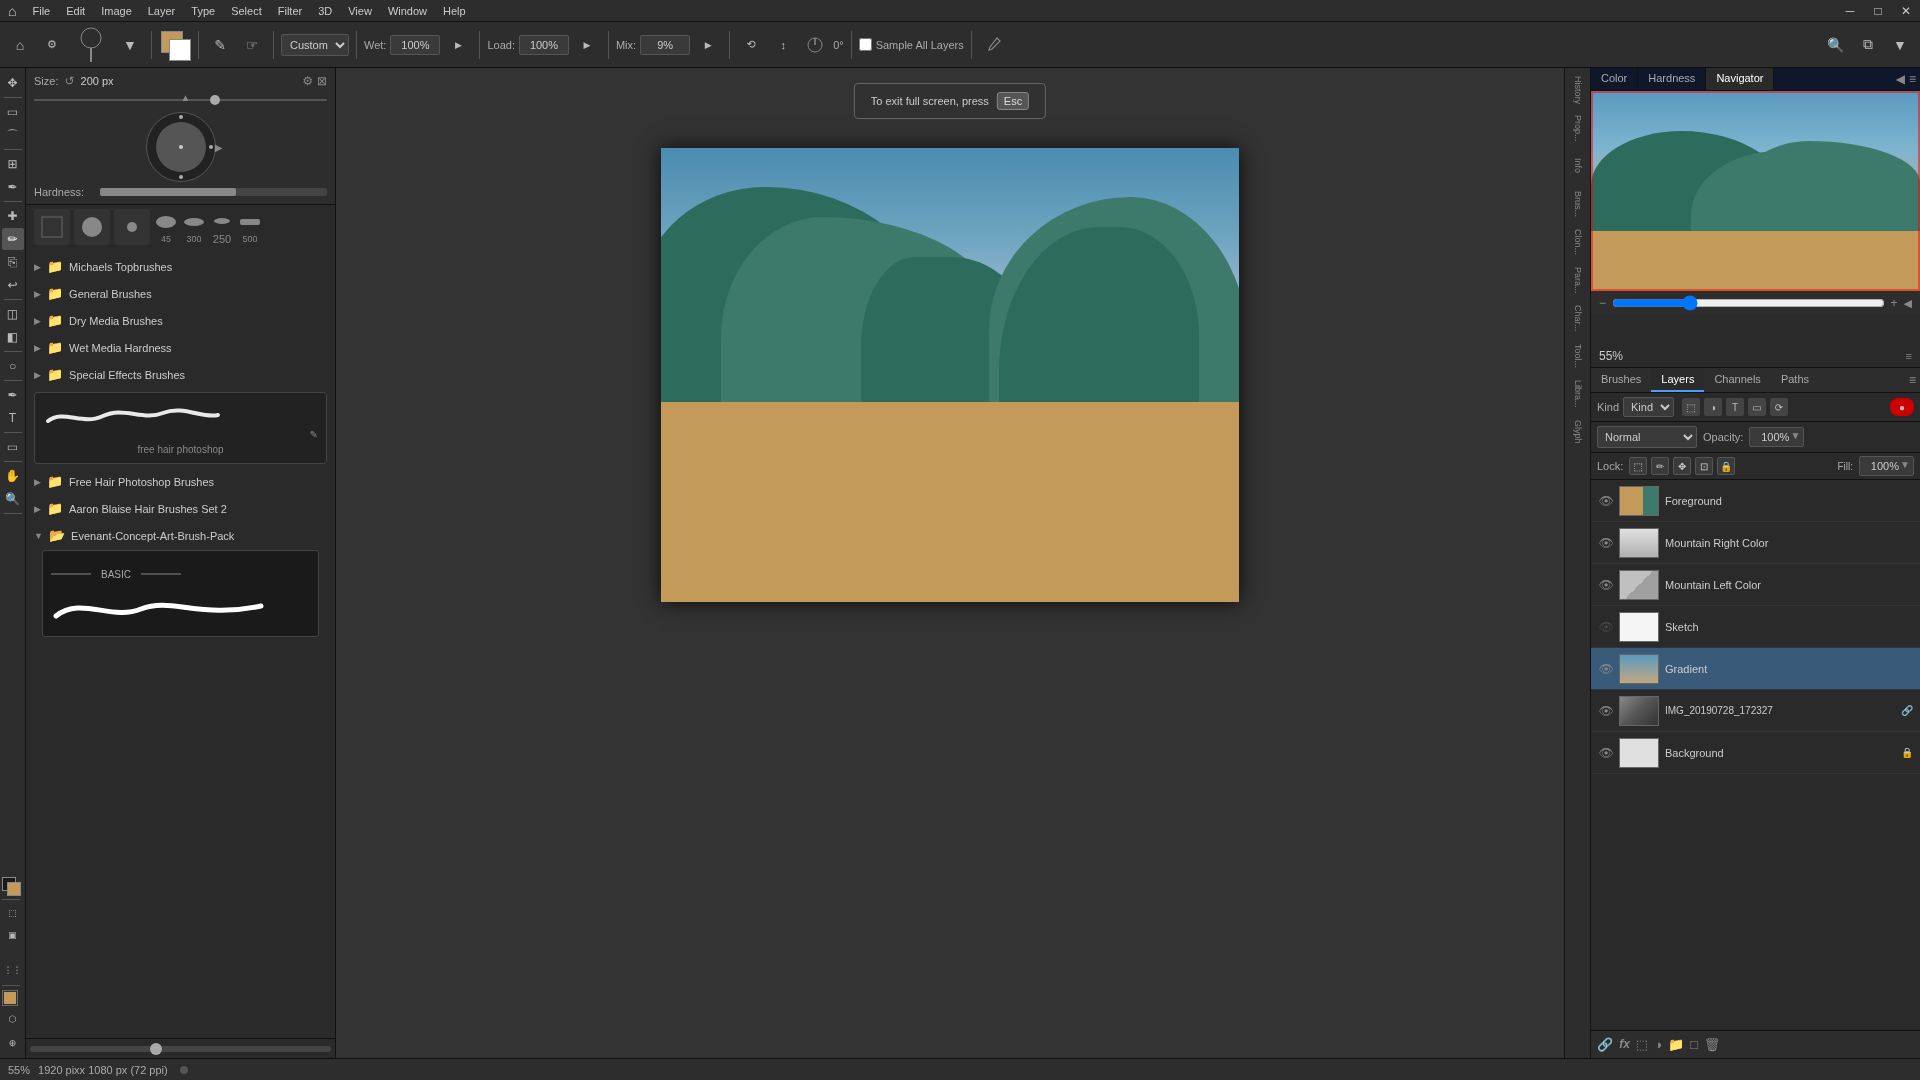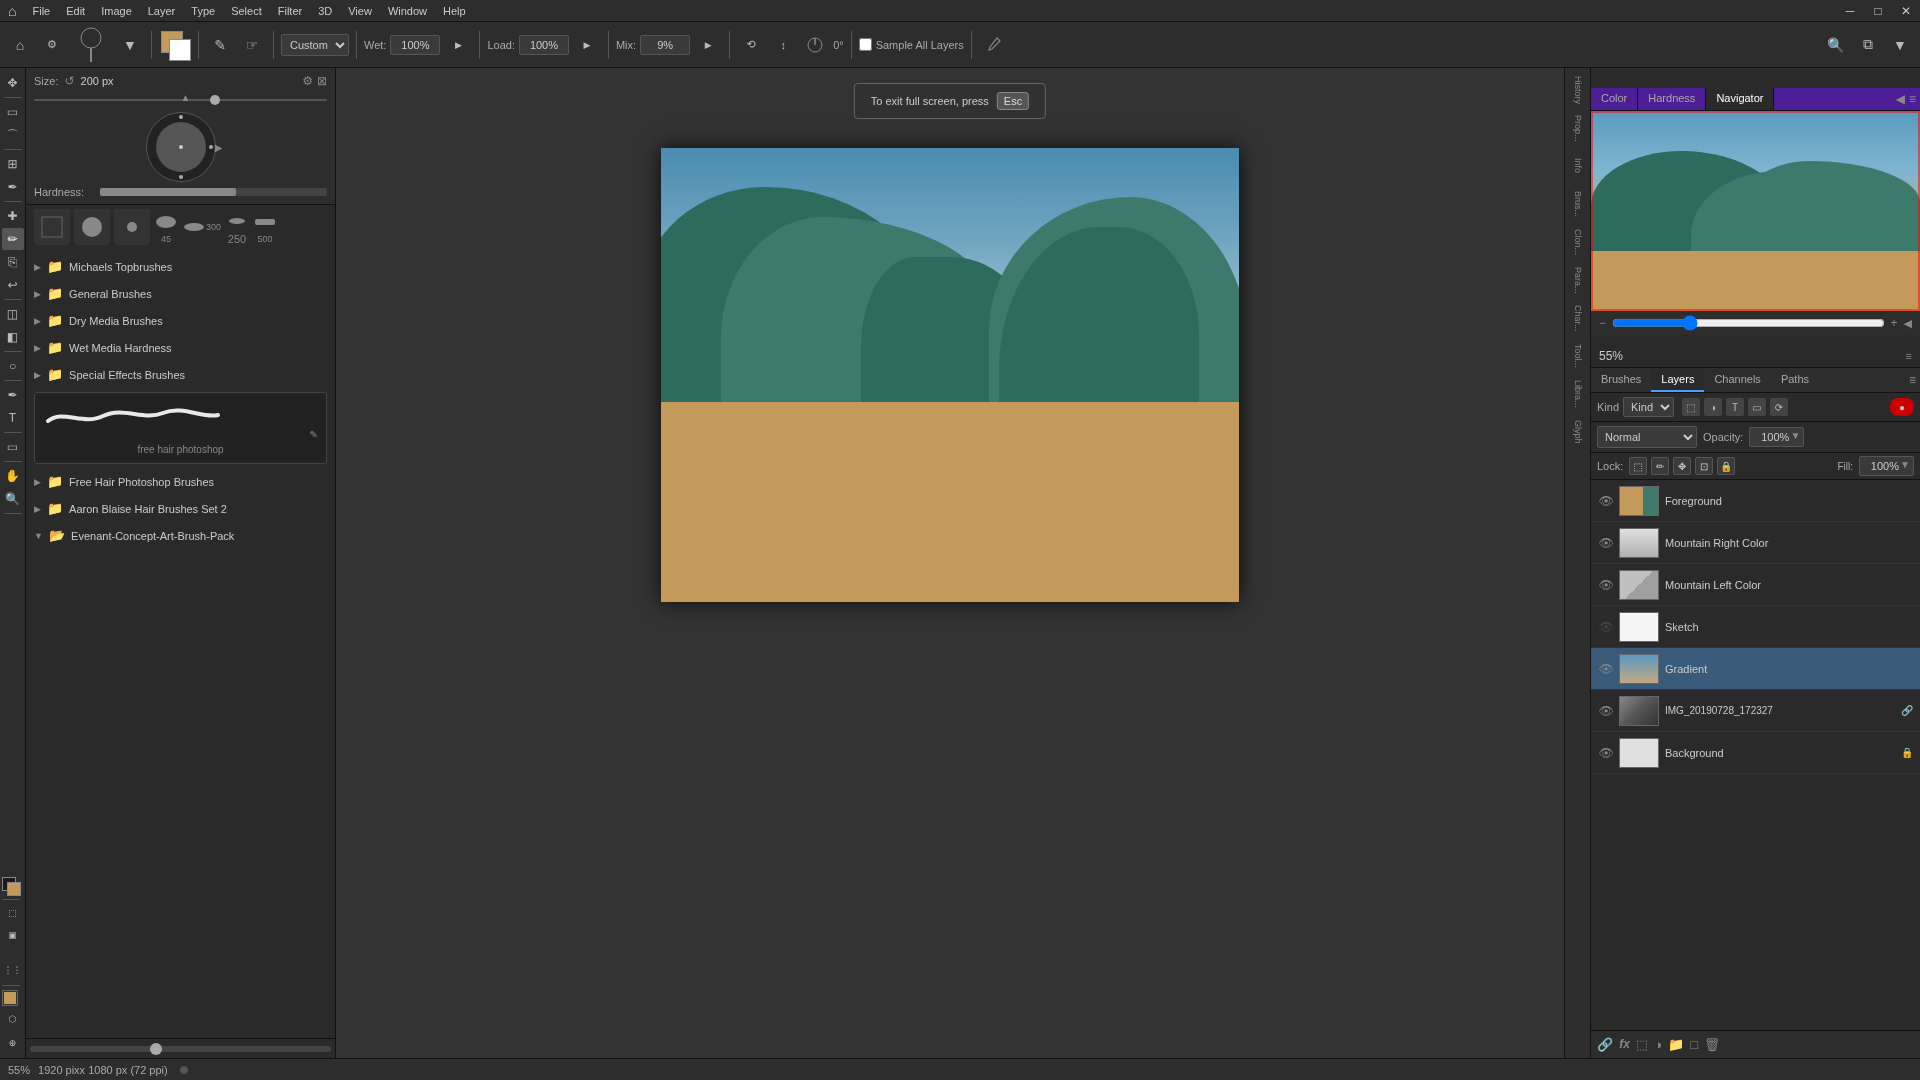--- a/index.html
+++ b/index.html
@@ -54,21 +54,21 @@
 
     
     #statusbar { height: 22px; background: #2d2d2d; border-top: 1px solid #111; display: flex; align-items: center; padding: 0 8px; gap: 8px; }
     .status-text { font-size: 11px; color: #aaa; }
 
     
     #right-panel { width: 330px; background: #2a2a2a; border-left: 1px solid #111; display: flex; flex-direction: column; overflow: hidden; }
 
     
     #right-top { height: 300px; border-bottom: 1px solid #111; display: flex; flex-direction: column; }
-    #right-top-tabs { display: flex; background: #4c1d95; border-bottom: 1px solid #111; margin-top: 20px; }
+    #right-top-tabs { display: flex; background: #0f172a; border-bottom: 1px solid #111; }
     .rtab { padding: 4px 10px; font-size: 11px; cursor: pointer; color: #aaa; border-right: 1px solid #111; }
     .rtab.active { background: #2a2a2a; color: #fff; border-bottom: 2px solid #2a2a2a; }
 
     
     #navigator-content { flex: 1; position: relative; overflow: hidden; }
     .nav-thumbnail { width: 100%; height: 200px; background: linear-gradient(to bottom, #5a9abf 0%, #7fb5d0 30%, #c4a882 60%, #bf9a70 70%, #c8a87a 80%); position: relative; overflow: hidden; }
     .nav-mountain-left { position: absolute; bottom: 60px; left: 0; width: 200px; height: 100px; background: #2d6b5c; border-radius: 50% 60% 0 0 / 60% 80% 0 0; }
     .nav-mountain-mid { position: absolute; bottom: 60px; left: 100px; width: 220px; height: 80px; background: #3d7a6b; border-radius: 40% 60% 0 0 / 80% 60% 0 0; }
     .nav-mountain-right { position: absolute; bottom: 60px; right: 0; width: 180px; height: 90px; background: #3d7a6b; border-radius: 50% 80% 0 0 / 70% 60% 0 0; }
     .nav-ground { position: absolute; bottom: 0; left: 0; right: 0; height: 60px; background: #c49a5a; }
@@ -334,21 +334,21 @@
         <svg width="24" height="24">
             <circle cx="12" cy="12" r="5" fill="#888"></circle>
           </svg>
       </div>
       <div style="display:flex; flex-direction:column; align-items:center;">
         <svg width="24" height="24">
             <ellipse cx="12" cy="12" rx="10" ry="6" fill="#888"></ellipse>
           </svg>
         <span style="font-size:9px; color:#888;">45</span>
       </div>
-      <div style="display:flex; flex-direction:row; align-items:center;">
+      <div style="display:flex; flex-direction:column; align-items:center;">
         <svg width="24" height="24">
             <ellipse cx="12" cy="12" rx="10" ry="4" fill="#888"></ellipse>
           </svg>
         <span style="font-size:9px; color:#888;">300</span>
       </div>
       <div style="display:flex; flex-direction:column; align-items:center;">
         <svg width="24" height="24">
             <ellipse cx="12" cy="12" rx="8" ry="3" fill="#888"></ellipse>
           </svg>
         <span style="font-size:11px; color:#888;">250</span>
@@ -423,20 +423,31 @@
         </div>
       </div>
 
       <div class="brush-group">
         <div class="brush-group-header">
           <span class="brush-group-arrow">▼</span>
           <span class="brush-group-icon">📂</span>
           <span class="brush-group-label">Evenant-Concept-Art-Brush-Pack</span>
         </div>
 
+        <div class="brush-pack-preview">
+          <svg width="220" height="30" viewBox="0 0 220 30">
+
+            <line x1="0" y1="15" x2="40" y2="15" stroke="#888" stroke-width="1"></line>
+            <text x="50" y="19" fill="#aaa" font-size="10" font-family="Arial">BASIC</text>
+            <line x1="90" y1="15" x2="130" y2="15" stroke="#888" stroke-width="1"></line>
+          </svg>
+          <svg width="220" height="35" viewBox="0 0 220 35">
+            <path d="M5,25 C30,5 60,30 90,18 C120,6 150,28 210,15" stroke="white" stroke-width="5" fill="none" stroke-linecap="round"></path>
+          </svg>
+        </div>
       </div>
 
       <div style="height:40px;"></div>
     </div>
 
     <div style="height:20px; background:#2a2a2a; border-top:1px solid #111; display:flex; align-items:center; padding:0 4px;">
       <div style="flex:1; height:6px; background:#444; border-radius:3px; position:relative;">
         <div style="position:absolute; top:-3px; left:40%; width:12px; height:12px; background:#aaa; border-radius:50%; cursor:pointer;"></div>
       </div>
     </div>

